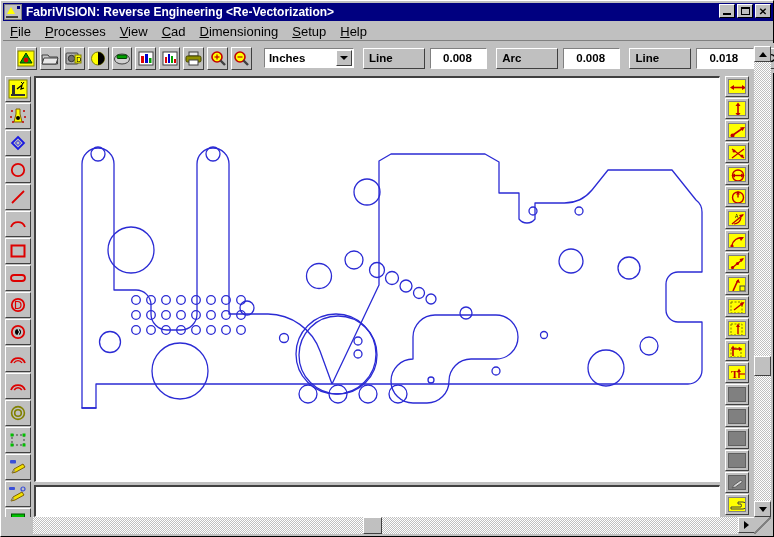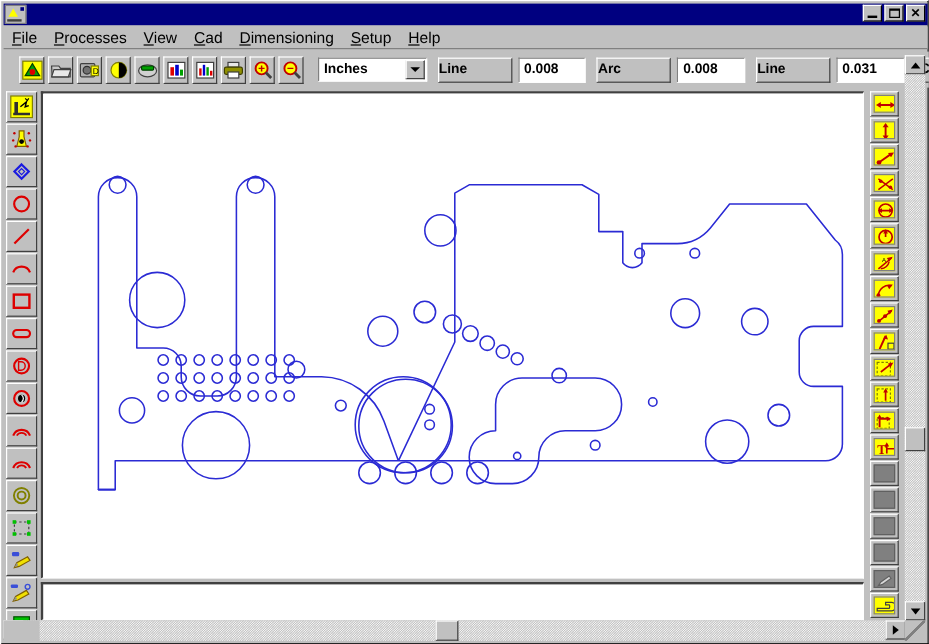--- a/index.html
+++ b/index.html
@@ -86,28 +86,28 @@
     border-top:1px solid #ffffff;border-left:1px solid #ffffff;
     border-right:1px solid #404040;border-bottom:1px solid #404040;
     box-sizing:border-box;display:flex;align-items:center;justify-content:center;
   }
   .carrow i{width:0;height:0;border-left:4px solid transparent;border-right:4px solid transparent;border-top:4px solid #000;display:block;}
   .lbl-btn{
     margin-left:9px;height:21px;min-width:62px;background:#c0c0c0;
     border-top:1px solid #ffffff;border-left:1px solid #ffffff;
     border-right:1px solid #404040;border-bottom:1px solid #404040;
     box-sizing:border-box;display:flex;align-items:center;
-    font-weight:bold;font-size:11.5px;color:#000;
+    font-weight:bold;font-size:11.5px;color:#000;padding-left:5px;
   }
   .num-field{
     margin-left:5px;height:21px;width:62px;background:#ffffff;
     border-top:1px solid #808080;border-left:1px solid #808080;
     border-right:1px solid #ffffff;border-bottom:1px solid #ffffff;
     box-sizing:border-box;display:flex;align-items:center;
-    font-weight:bold;font-size:11.5px;color:#000;padding-left:4px;
+    font-weight:bold;font-size:11.5px;color:#000;padding-left:12px;
   }
   #cc-btn{
     margin-left:9px;height:21px;width:22px;overflow:hidden;background:#c0c0c0;
     border-top:1px solid #ffffff;border-left:1px solid #ffffff;
     border-right:1px solid #404040;border-bottom:1px solid #404040;
     box-sizing:border-box;display:flex;align-items:center;
     font-weight:bold;font-size:11.5px;color:#000;padding-left:3px;white-space:nowrap;
   }
   
   #leftpal{
@@ -210,20 +210,21 @@
 <body>
 
 <div id="app">
 
   <div id="titlebar">
     <div id="title-icon">
       <span class="ti-a"></span>
         <span class="ti-b"></span>
         <span class="ti-c"></span>
     </div>
+    <span id="title-text">FabriVISION: Reverse Engineering &lt;Re-Vectorization&gt;</span>
     <div id="titlebuttons">
       <div class="tbtn tb-min">
           <span class="gl"></span>
         </div>
       <div class="tbtn tb-max">
           <span class="gl"></span>
         </div>
       <div class="tbtn tb-close">
           <span class="gl">✕</span>
         </div>
@@ -331,21 +332,21 @@
         </span>
     </div>
 
     <div class="lbl-btn">Line</div>
     <div class="num-field">0.008</div>
 
     <div class="lbl-btn">Arc</div>
     <div class="num-field">0.008</div>
 
     <div class="lbl-btn">Line</div>
-    <div class="num-field">0.031</div>
+    <div class="num-field">0.018</div>
 
     <div id="cc-btn">C C</div>
   </div>
 
   <div id="leftpal">
 
     <div class="pal-btn">
       <svg width="20" height="20" viewBox="0 0 20 20">
         <rect x="1" y="1" width="18" height="18" fill="#ffff00" stroke="#808000"></rect>
         <path d="M3 16 h14" stroke="#303030" stroke-width="2"></path>

